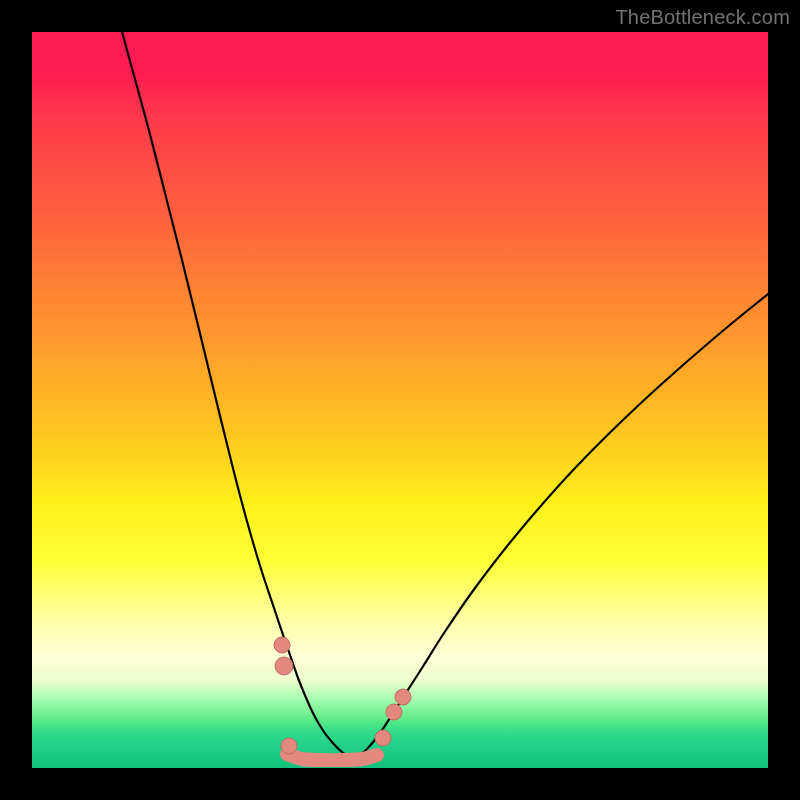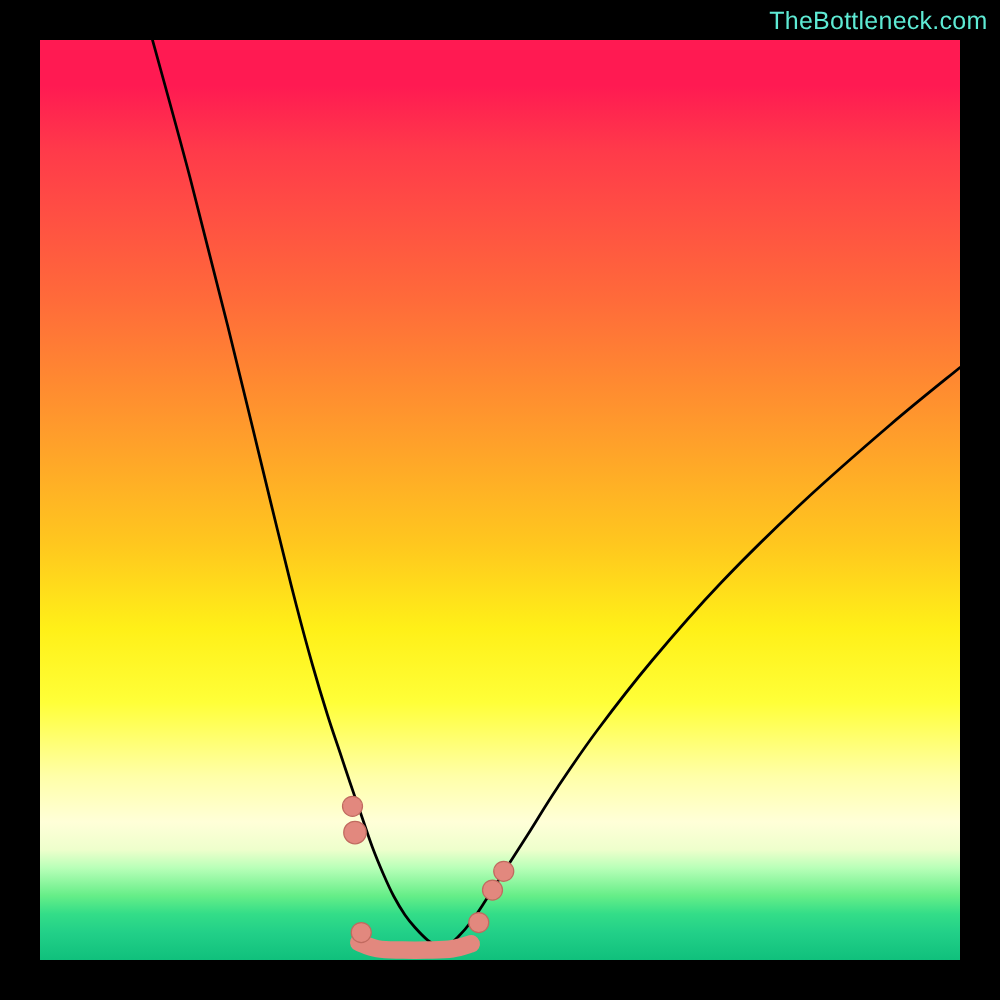--- a/index.html
+++ b/index.html
@@ -45,21 +45,21 @@
       #66ee88 93%,
       #33dd88 95%,
       #22d088 97%,
       #10c07c 100%
     );
   }
   .watermark {
     position: absolute;
     top: 6px;
     right: 10px;
-    color: #5eead4;
+    color: #737373;
     font-size: 20px;
     font-weight: 400;
     letter-spacing: 0.2px;
     z-index: 5;
   }
   svg.curves {
     position: absolute;
     inset: 0;
     width: 100%;
     height: 100%;

